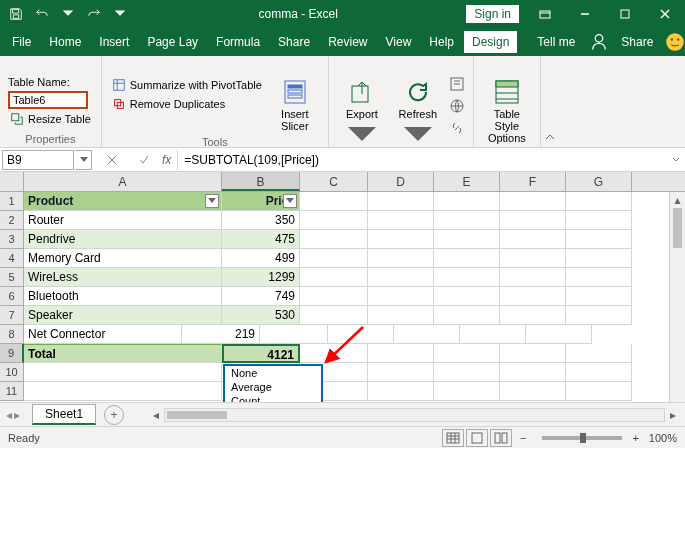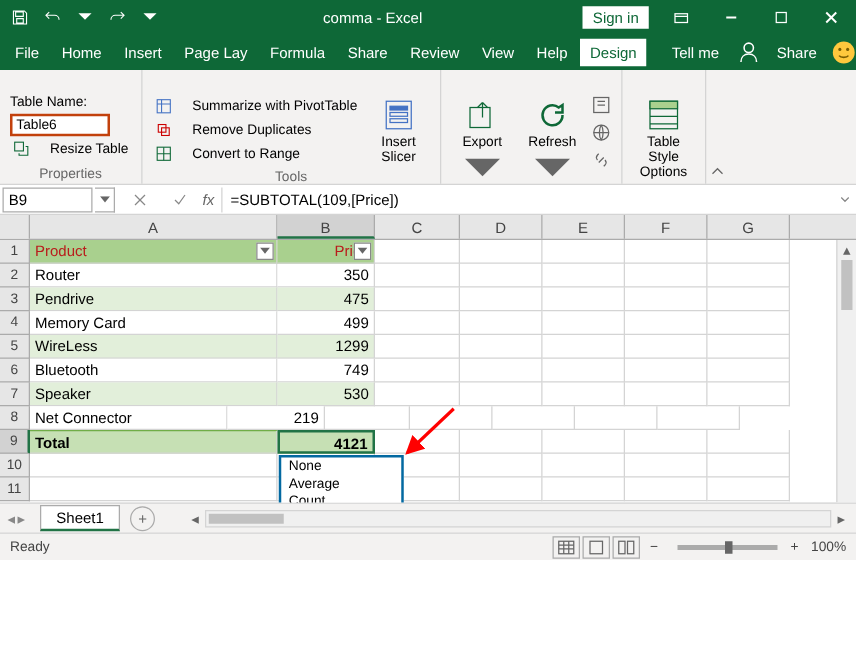--- a/index.html
+++ b/index.html
@@ -21,21 +21,21 @@
 .tab.active { background: #fff; color: #0e6837; }
 .tab-icon { width: 20px; height: 20px; display: inline-flex; align-items: center; justify-content: center; margin: 0 4px; }
 .tab-right { margin-left: auto; display: flex; align-items: center; gap: 8px; padding-right: 8px; }
 
 
 .ribbon { background: #f3f2f1; border-bottom: 1px solid #d4d4d4; height: 92px; display: flex; font-size: 11px; }
 .ribbon-group { border-right: 1px solid #d4d4d4; padding: 20px 8px 2px; display: flex; flex-direction: column; }
 .group-content { flex: 1; display: flex; gap: 6px; align-items: flex-start; }
 .group-label { text-align: center; color: #666; font-size: 11px; padding-top: 2px; }
 .table-name-input { width: 80px; border: 2px solid #c2410c; padding: 1px 3px; font-size: 11px; margin-top: 2px; }
-.ribbon-btn { display: flex; align-items: center; gap: 16px; padding: 2px; font-size: 11px; cursor: pointer; white-space: nowrap; }
+.ribbon-btn { display: flex; align-items: center; gap: 4px; padding: 2px; font-size: 11px; cursor: pointer; white-space: nowrap; }
 .ribbon-btn svg { width: 14px; height: 14px; }
 .big-btn { display: flex; flex-direction: column; align-items: center; justify-content: center; width: 50px; text-align: center; padding: 2px; cursor: pointer; }
 .big-btn svg { width: 28px; height: 28px; margin-bottom: 2px; }
 .stack { display: flex; flex-direction: column; gap: 1px; }
 .collapse { width: 18px; display: flex; align-items: flex-end; justify-content: center; padding-bottom: 4px; }
 
 
 .formula-row { height: 24px; display: flex; align-items: center; border-bottom: 1px solid #d4d4d4; background: #fff; }
 .name-box { width: 72px; border: 1px solid #ababab; padding: 2px 4px; margin: 0 2px; font-size: 12px; }
 .name-dd { width: 16px; border: 1px solid #ababab; border-left: none; height: 20px; display: flex; align-items: center; justify-content: center; }
@@ -50,21 +50,21 @@
 .select-all { width: 24px; border-right: 1px solid #ababab; background: #e6e6e6; }
 .col-h { border-right: 1px solid #ababab; text-align: center; font-size: 12px; color: #444; line-height: 20px; }
 .col-h.sel { background: #d2d2d2; border-bottom: 2px solid #217346; }
 .grid-body { display: flex; }
 .row-headers { width: 24px; background: #e6e6e6; }
 .row-h { height: 19px; border-bottom: 1px solid #ababab; border-right: 1px solid #ababab; text-align: center; font-size: 11px; color: #444; line-height: 19px; }
 .row-h.sel { background: #d2d2d2; border-right: 2px solid #217346; }
 .cells { position: relative; }
 .cell-row { display: flex; height: 19px; }
 .cell { border-right: 1px solid #d4d4d4; border-bottom: 1px solid #d4d4d4; padding: 0 4px; font-size: 12px; line-height: 18px; overflow: hidden; white-space: nowrap; }
-.tbl-header { background: #a9d08e; color: #b91c1c; font-weight: 400; position: relative; }
+.tbl-header { background: #a9d08e; color: #0f172a; font-weight: 700; position: relative; }
 .tbl-header .dd { position: absolute; right: 2px; top: 2px; width: 14px; height: 14px; background: #fff; border: 1px solid #888; display: flex; align-items: center; justify-content: center; }
 .tbl-row-even { background: #e2efda; }
 .tbl-row-odd { background: #fff; }
 .tbl-total { background: #c6e0b4; font-weight: bold; border-top: 1px solid #70ad47; position: relative; }
 .num { text-align: right; }
 .sel-cell { border: 2px solid #217346 !important; }
 
 
 .arrow { position: absolute; left: 318px; top: 150px; width: 50px; height: 50px; pointer-events: none; }
 .arrow svg { width: 100%; height: 100%; }
@@ -216,28 +216,20 @@
             </svg>
             <span>Summarize with PivotTable</span>
           </div>
         <div class="ribbon-btn">
             <svg viewBox="0 0 16 16" fill="none" stroke="#c00">
               <rect x="3" y="3" width="7" height="7"></rect>
               <rect x="6" y="6" width="7" height="7"></rect>
             </svg>
             <span>Remove Duplicates</span>
           </div>
-        <div class="ribbon-btn">
-            <svg viewBox="0 0 16 16" fill="none" stroke="#0e6837">
-              <rect x="2" y="2" width="12" height="12"></rect>
-              <line x1="2" y1="8" x2="14" y2="8"></line>
-              <line x1="8" y1="2" x2="8" y2="14"></line>
-            </svg>
-            <span>Convert to Range</span>
-          </div>
       </div>
       <div class="big-btn">
           <svg viewBox="0 0 28 28" fill="none" stroke="#4472c4">
             <rect x="4" y="3" width="20" height="22"></rect>
             <rect x="7" y="7" width="14" height="3" fill="#4472c4"></rect>
             <rect x="7" y="12" width="14" height="3"></rect>
             <rect x="7" y="17" width="14" height="3"></rect>
           </svg>
           <span style="white-space:pre-line">Insert
 Slicer</span>

